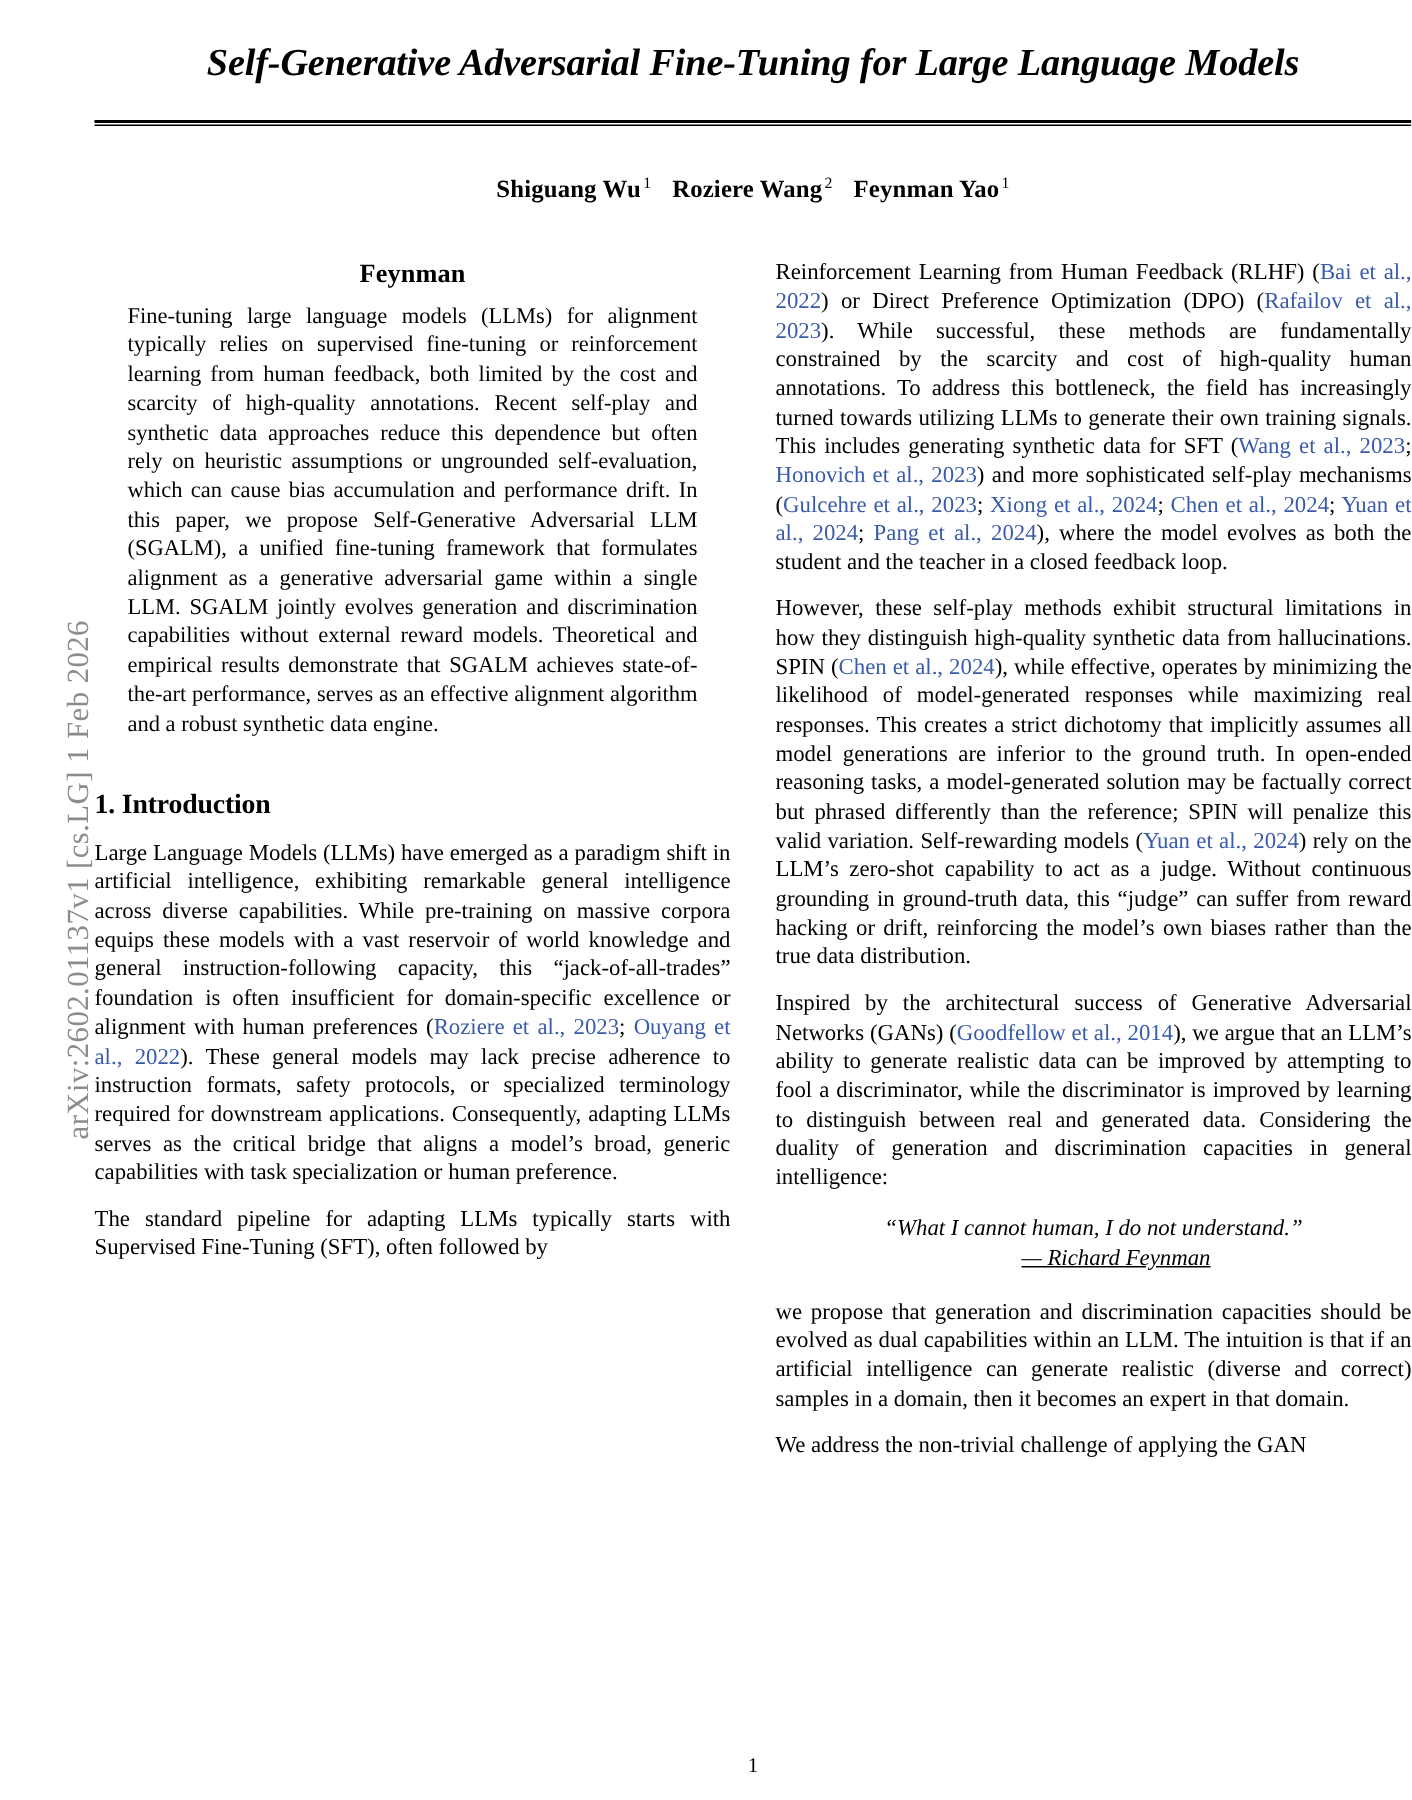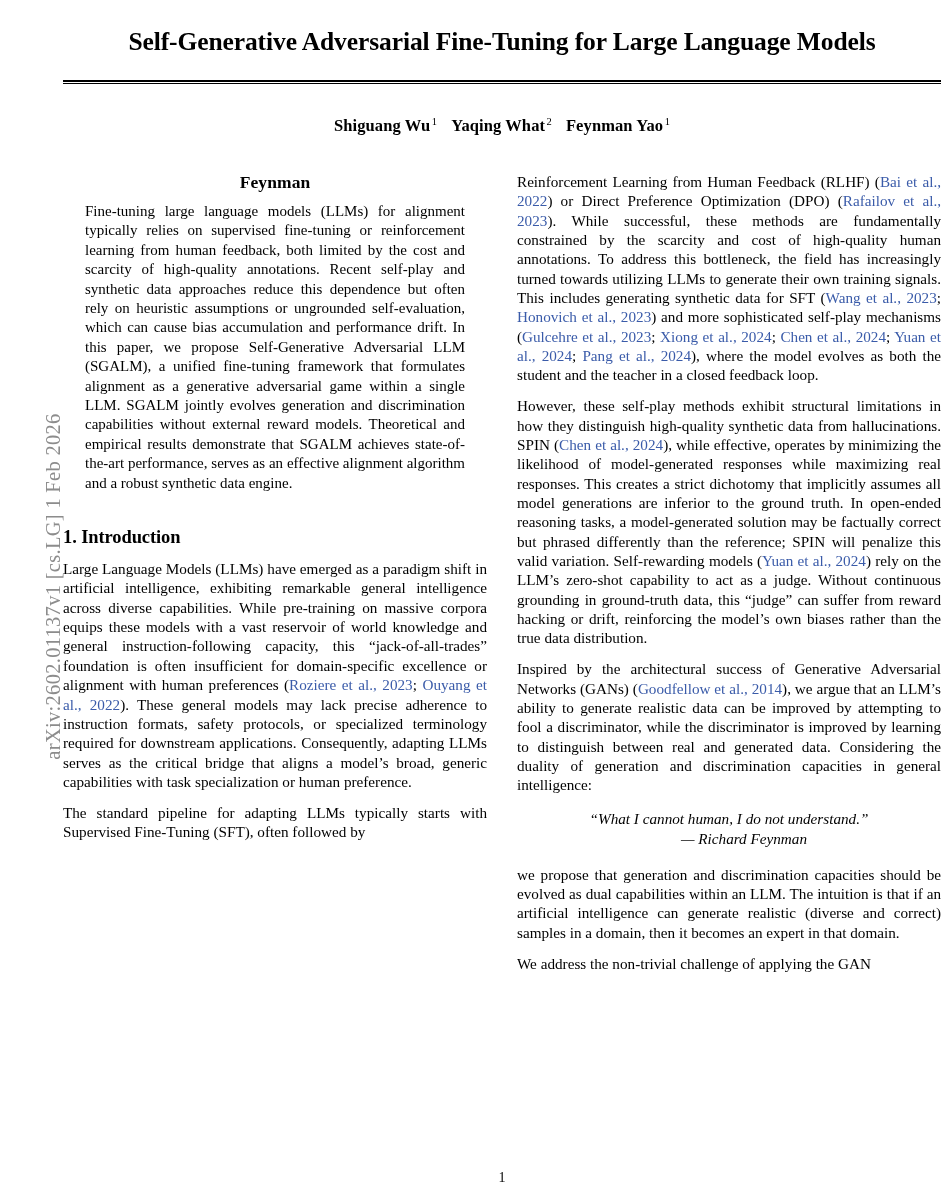--- a/index.html
+++ b/index.html
@@ -49,20 +49,21 @@
   #title-block {
     padding-top: 26px;
   }
   #paper-title {
     font-size: 25.5px;
     font-weight: bold;
     text-align: center;
     line-height: 1.25;
     letter-spacing: -0.1px;
     margin: 0;
+    font-style: italic;
   }
   #title-rule {
     margin-top: 22px;
     border-top: 2.2px solid #000;
     border-bottom: 1.1px solid #000;
     height: 1.6px;
   }
 
   
   #authors {
@@ -143,20 +144,21 @@
   .quote-block {
     margin: 14px 0 16px 0;
     text-align: center;
     font-style: italic;
     font-size: 15.2px;
     line-height: 20px;
   }
   .quote-attr {
     display: block;
     padding-left: 30px;
+    text-decoration: underline;
   }
 
   
   #page-number {
     position: absolute;
     left: 0;
     top: 1170px;
     width: 878px;
     text-align: center;
     font-size: 14px;
@@ -170,21 +172,21 @@
   <div id="arxiv-stamp">arXiv:2602.01137v1  [cs.LG]  1 Feb 2026</div>
 
   <div id="content">
 
     <div id="title-block">
       <h1 id="paper-title">Self-Generative Adversarial Fine-Tuning for Large Language Models</h1>
       <div id="title-rule"></div>
     </div>
 
     <div id="authors">
-      <span class="author"><span>Shiguang Wu</span><sup class="aff">1</sup></span><span class="sep"></span><span class="author"><span>Yaqing What</span><sup class="aff">2</sup></span><span class="sep"></span><span class="author"><span>Feynman Yao</span><sup class="aff">1</sup></span>
+      <span class="author"><span>Shiguang Wu</span><sup class="aff">1</sup></span><span class="sep"></span><span class="author"><span>Roziere Wang</span><sup class="aff">2</sup></span><span class="sep"></span><span class="author"><span>Feynman Yao</span><sup class="aff">1</sup></span>
     </div>
 
     <div id="columns">
 
       <div class="col" id="col-left">
 
         <div class="abs-wrap">
           <h2 class="abstract-head">Feynman</h2>
           <p class="abstract-text">Fine-tuning large language models (LLMs) for alignment typically relies on supervised fine-tuning or reinforcement learning from human feedback, both limited by the cost and scarcity of high-quality annotations. Recent self-play and synthetic data approaches reduce this dependence but often rely on heuristic assumptions or ungrounded self-evaluation, which can cause bias accumulation and performance drift. In this paper, we propose Self-Generative Adversarial LLM (SGALM), a unified fine-tuning framework that formulates alignment as a generative adversarial game within a single LLM. SGALM jointly evolves generation and discrimination capabilities without external reward models. Theoretical and empirical results demonstrate that SGALM achieves state-of-the-art performance, serves as an effective alignment algorithm and a robust synthetic data engine.</p>
         </div>

